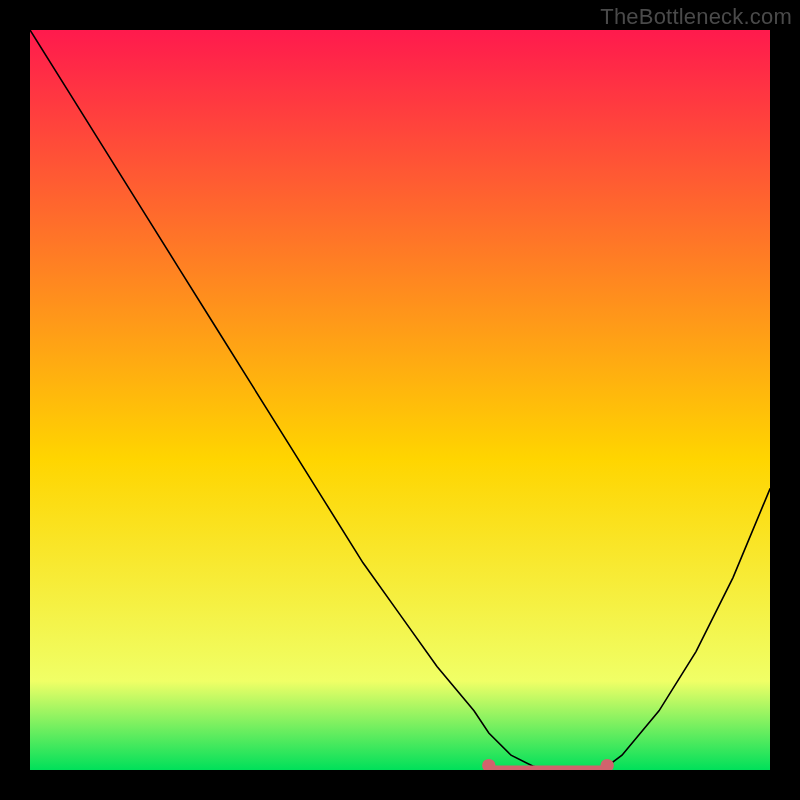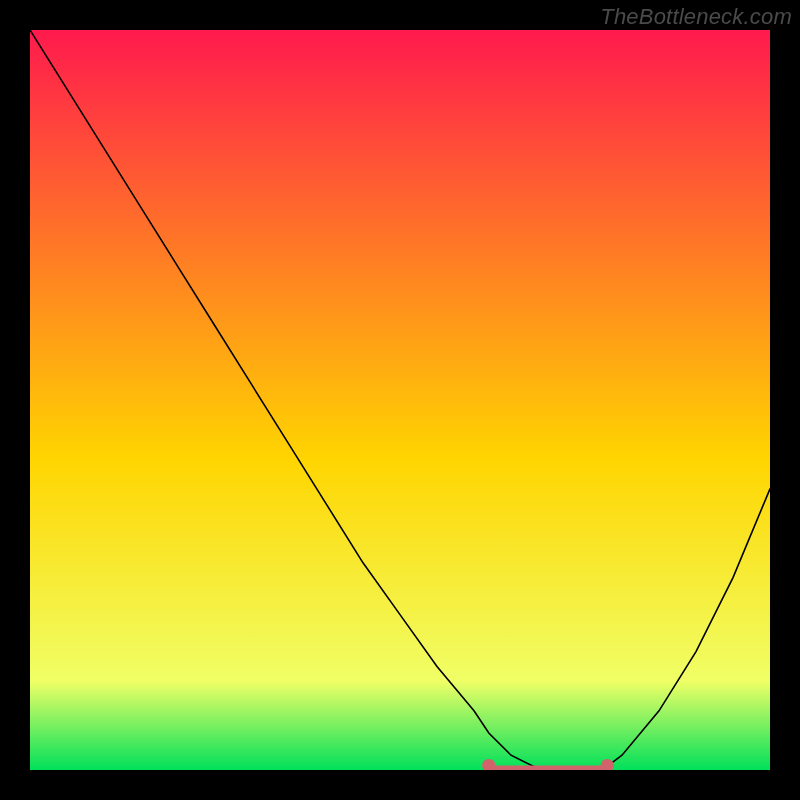--- a/index.html
+++ b/index.html
@@ -19,21 +19,20 @@
   .watermark {
     position: absolute;
     top: 4px;
     right: 8px;
     font-family: Arial, Helvetica, sans-serif;
     font-size: 22px;
     font-weight: 400;
     color: #4a4a4a;
     letter-spacing: 0.2px;
     z-index: 10;
-    font-style: italic;
   }
   svg.plot {
     position: absolute;
     left: 30px;
     top: 30px;
     width: 740px;
     height: 740px;
     display: block;
   }
 </style>

